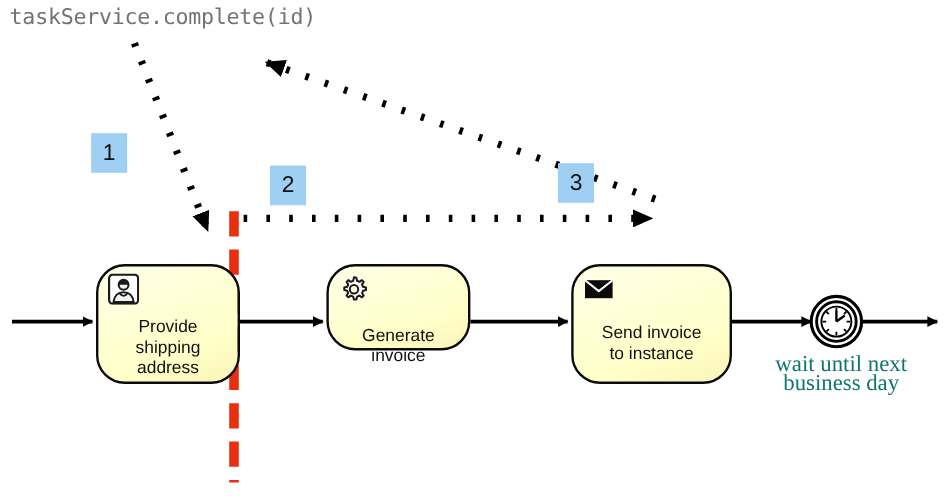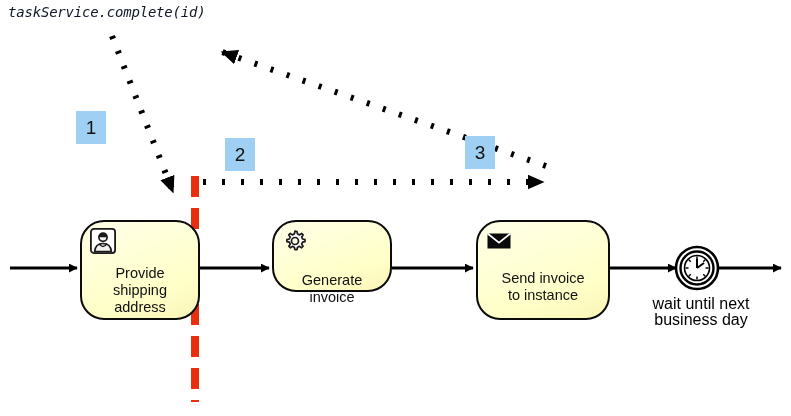--- a/index.html
+++ b/index.html
@@ -24,25 +24,24 @@
     width: 791px;
     height: 416px;
   }
 
   
   .code-caption {
     position: absolute;
     left: 8px;
     top: 4px;
     font-family: "DejaVu Sans Mono", "Liberation Mono", monospace;
-    font-size: 14px;
-    color: #0f172a;
+    font-size: 18px;
+    color: #737373;
     white-space: nowrap;
     letter-spacing: -0.2px;
-    font-style: italic;
   }
 
   
   .step-badge {
     position: absolute;
     width: 30px;
     height: 33px;
     background: #9FCFF2;
     color: #111111;
     font-family: "Liberation Sans", sans-serif;
@@ -91,24 +90,24 @@
     height: 26px;
   }
 
   
   .timer-label {
     position: absolute;
     left: 624px;
     top: 296px;
     width: 154px;
     text-align: center;
-    font-family: Liberation Sans, sans-serif;
-    font-size: 16px;
+    font-family: Liberation Serif, serif;
+    font-size: 19px;
     line-height: 16px;
-    color: #000000;
+    color: #0f766e;
     white-space: pre-line;
   }
 
   
   .exception-text {
     position: absolute;
     left: 547px;
     top: 163px;
     font-family: "Liberation Sans", sans-serif;
     font-size: 15px;

